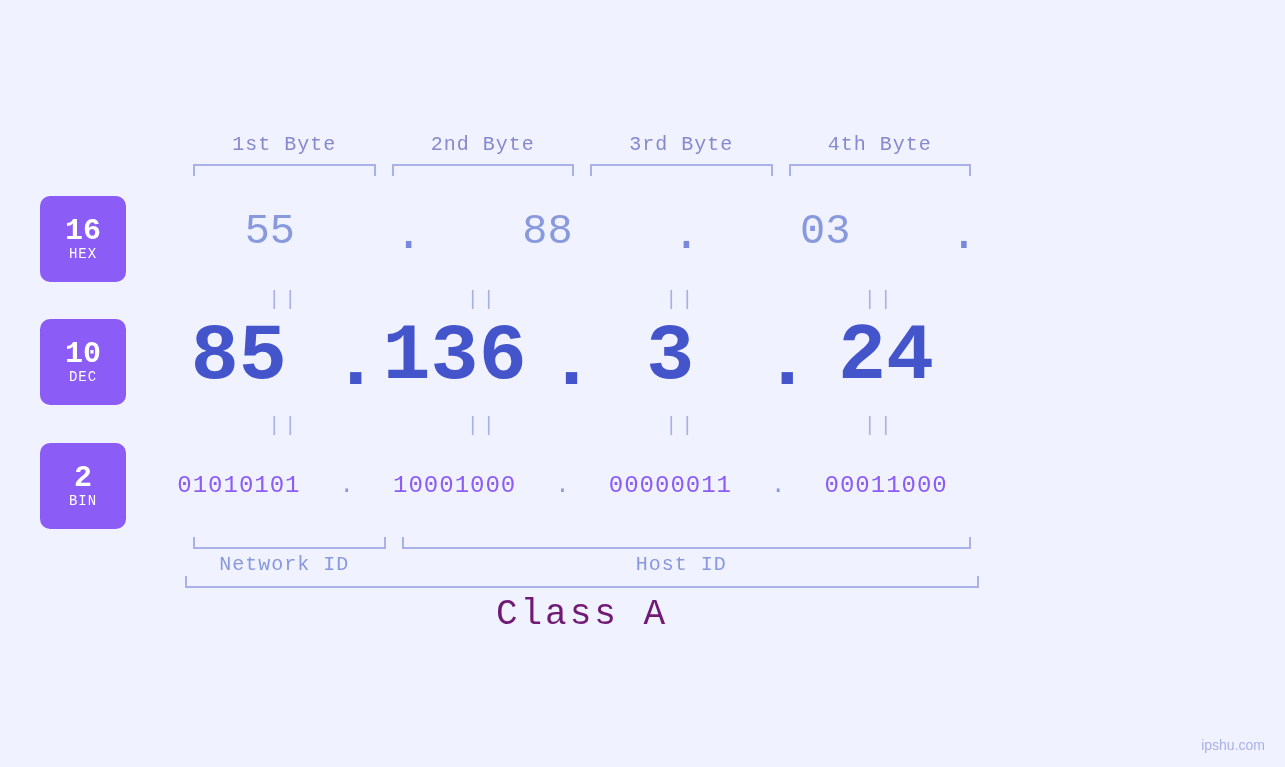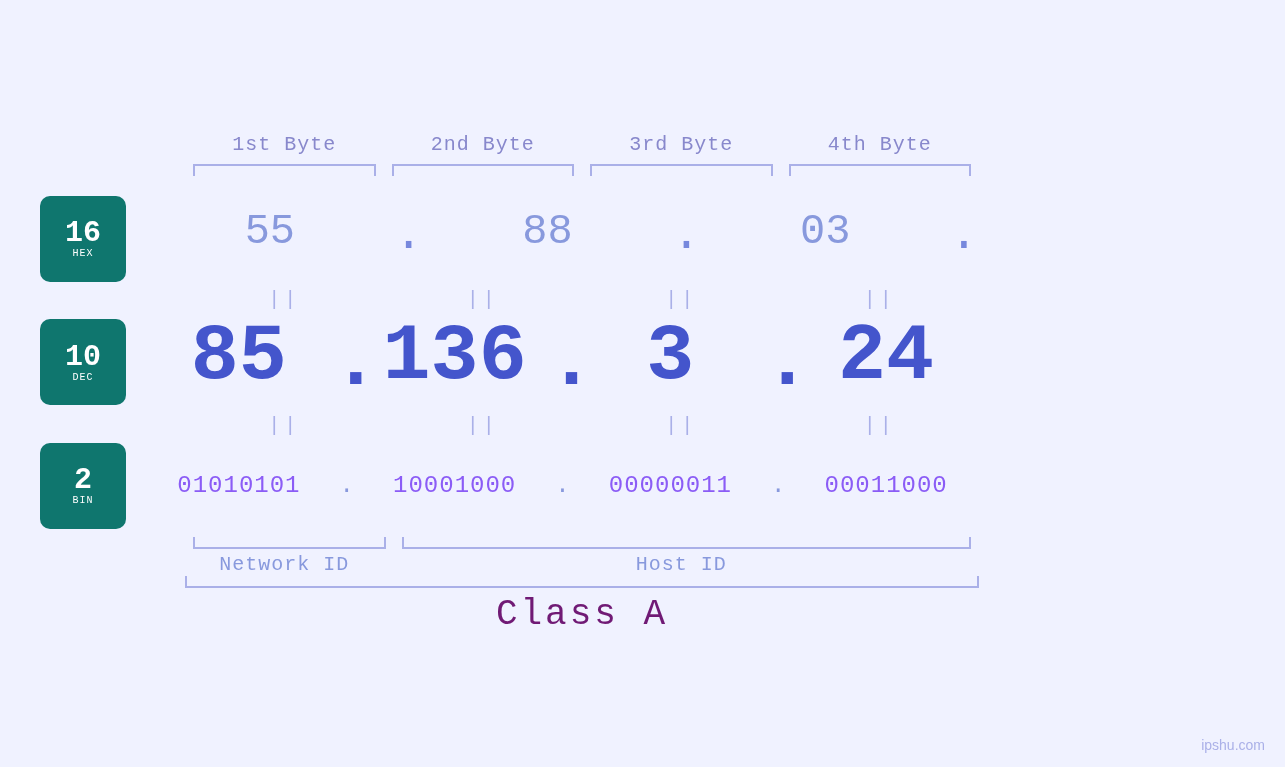--- a/index.html
+++ b/index.html
@@ -62,39 +62,39 @@
     .data-row {
       display: flex;
       width: 100%;
       align-items: center;
       margin-bottom: 0;
     }
 
     .base-badge {
       width: 86px;
       height: 86px;
-      background: #0f766e;
+      background: #8b5cf6;
       border-radius: 10px;
       display: flex;
       flex-direction: column;
       align-items: center;
       justify-content: center;
       color: white;
       margin-right: 20px;
       flex-shrink: 0;
     }
 
     .base-badge .base-number {
       font-size: 30px;
       font-weight: bold;
       line-height: 1;
     }
 
     .base-badge .base-label {
-      font-size: 10px;
+      font-size: 14px;
       font-weight: normal;
       letter-spacing: 1px;
     }
 
     .values-row {
       display: flex;
       flex: 1;
       align-items: flex-start;
       justify-content: space-around;
     }

